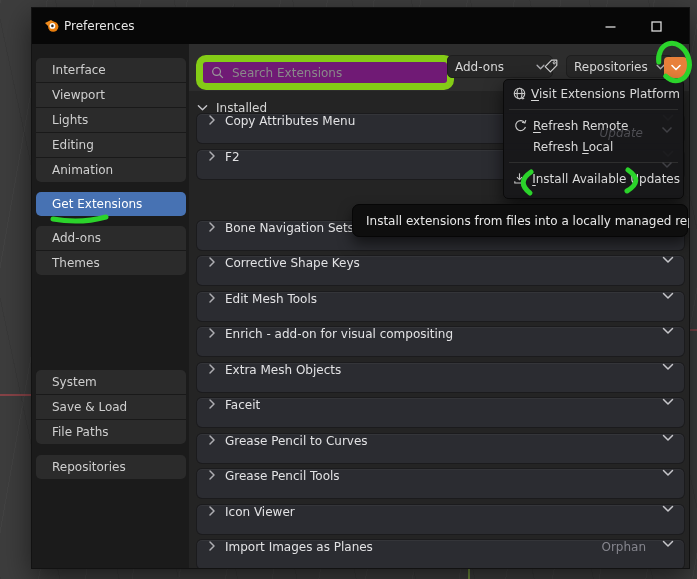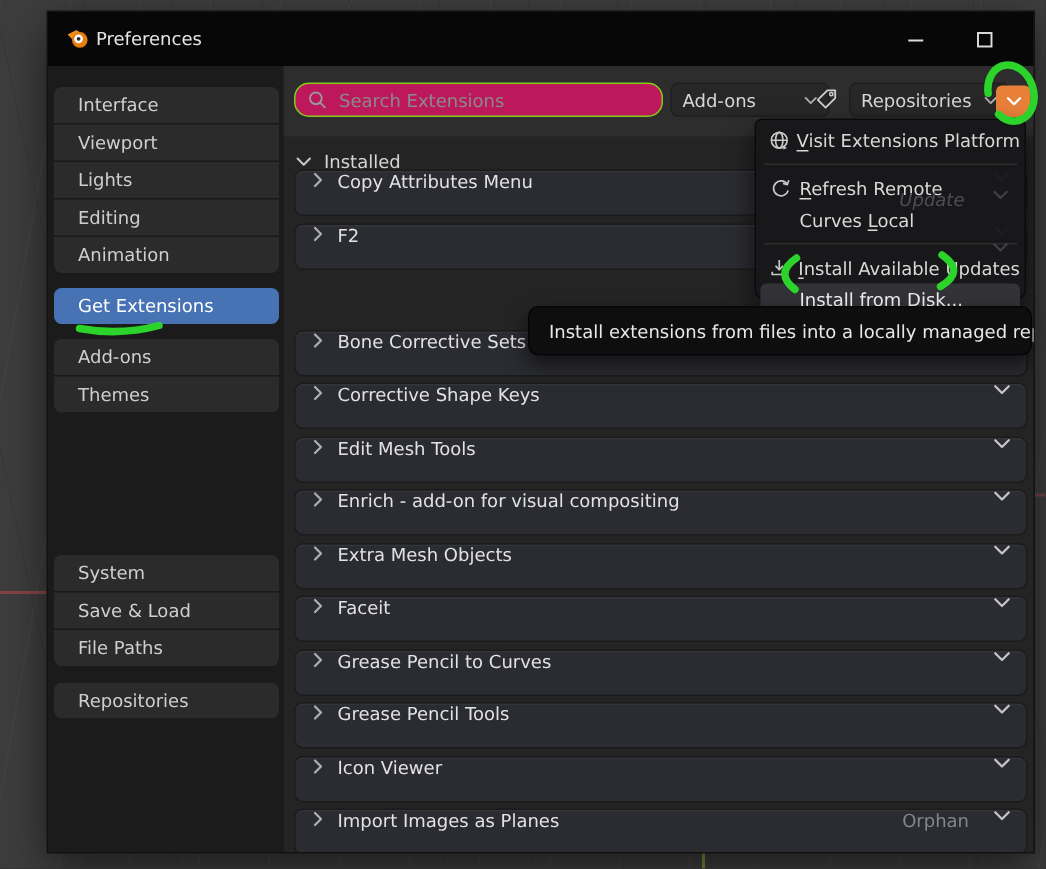--- a/index.html
+++ b/index.html
@@ -34,22 +34,22 @@
   .sgroup{left:4px;width:150px;border-radius:5px;overflow:hidden;background:#191919;}
   .sitem{height:24px;line-height:24px;padding-left:16px;background:#2b2b2b;color:#cfcfcf;
          font-size:12px;margin-bottom:1px;cursor:default;}
   .sitem:last-child{margin-bottom:0;}
   .sitem.active{background:#4772b3;color:#ffffff;}
 
   
   #main{left:157px;top:36px;width:500px;height:524px;background:#242424;}
   #main-toolbar{left:0;top:0;width:500px;height:47px;background:#2d2d2d;}
 
-  #search-field{left:7px;top:11px;width:244px;height:21px;background:#be185d;border-radius:10px;
-        display:flex;align-items:center;padding:0;border:1px solid #84cc16;}
+  #search-field{left:7px;top:11px;width:244px;height:21px;background:#701a75;border-radius:10px;
+        display:flex;align-items:center;padding:0;border:7px solid #84cc16;}
   #search-input{background:transparent;border:none;outline:none;color:#c8c8c8;font-size:12px;
         font-family:inherit;width:200px;}
   #search-input::placeholder{color:#8a8a8a;}
 
   .dd{height:21px;top:11px;background:#272727;border-radius:5px;display:flex;align-items:center;
       justify-content:space-between;padding:0 7px;color:#d6d6d6;font-size:12px;border:1px solid #1e1e1e;}
   #type-dd{left:258px;width:90px;}
   #repo-dd{left:377px;width:91px;}
   #tag-filter-btn{left:351px;top:12px;width:22px;height:20px;display:flex;align-items:center;justify-content:center;}
   #repo-extra-btn{left:475px;top:13px;width:23px;height:21px;background:#e8803a;border-radius:4px;
@@ -220,21 +220,21 @@
       <span class="row-name">F2</span>
       <span class="row-badge"></span>
       <svg class="chev light chev-d" width="12" height="8" viewBox="0 0 12 8">
           <path d="M1.5 1.5 L6 6 L10.5 1.5"></path>
         </svg>
     </div>
     <div class="abs row" style="top:177px">
       <svg class="chev chev-r" width="8" height="12" viewBox="0 0 8 12">
           <path d="M2 2 L6 6 L2 10"></path>
         </svg>
-      <span class="row-name">Bone Corrective Sets</span>
+      <span class="row-name">Bone Navigation Sets</span>
       <span class="row-badge dim">Orphan</span>
       <svg class="chev dim chev-d" width="12" height="8" viewBox="0 0 12 8">
           <path d="M1.5 1.5 L6 6 L10.5 1.5"></path>
         </svg>
     </div>
     <div class="abs row" style="top:212px">
       <svg class="chev chev-r" width="8" height="12" viewBox="0 0 8 12">
           <path d="M2 2 L6 6 L2 10"></path>
         </svg>
       <span class="row-name">Corrective Shape Keys</span>
@@ -343,37 +343,33 @@
       <span class="micon">
         <svg width="15" height="15" viewBox="0 0 16 16">
           <path d="M12.6 5.1 A5.3 5.3 0 1 0 13.3 9.6"></path>
           <path d="M13.7 2.3 L12.7 5.4 L9.6 4.5" stroke-linejoin="round"></path>
         </svg>
       </span>
       <span class="mlabel"><span class="mnem">R</span><span>efresh Remote</span></span>
     </div>
     <div class="mitem noicon">
       <span class="micon"></span>
-      <span class="mlabel"><span>Curves </span><span class="mnem">L</span><span>ocal</span></span>
+      <span class="mlabel"><span>Refresh </span><span class="mnem">L</span><span>ocal</span></span>
     </div>
     <div class="msep"></div>
     <div class="mitem">
       <span class="micon">
         <svg width="15" height="15" viewBox="0 0 16 16">
           <path d="M8 2.5 V9"></path>
           <path d="M5.3 6.6 L8 9.4 L10.7 6.6"></path>
           <path d="M3 10.8 V12.8 H13 V10.8"></path>
         </svg>
       </span>
       <span class="mlabel"><span class="mnem">I</span><span>nstall Available Updates</span></span>
     </div>
-    <div class="mitem noicon hover">
-      <span class="micon"></span>
-      <span class="mlabel"><span>Install </span><span class="mnem">f</span><span>rom Disk...</span></span>
-    </div>
 
     <span class="ghost" id="ghost-update">Update</span>
     <svg class="ghost" style="right:10px;top:46px" width="12" height="8" viewBox="0 0 12 8">
         <path class="ghost-chev" d="M1.5 1.5 L6 6 L10.5 1.5"></path>
       </svg>
     <svg class="ghost" style="right:10px;top:81px" width="12" height="8" viewBox="0 0 12 8">
         <path class="ghost-chev" d="M1.5 1.5 L6 6 L10.5 1.5"></path>
       </svg>
   </div>
 

